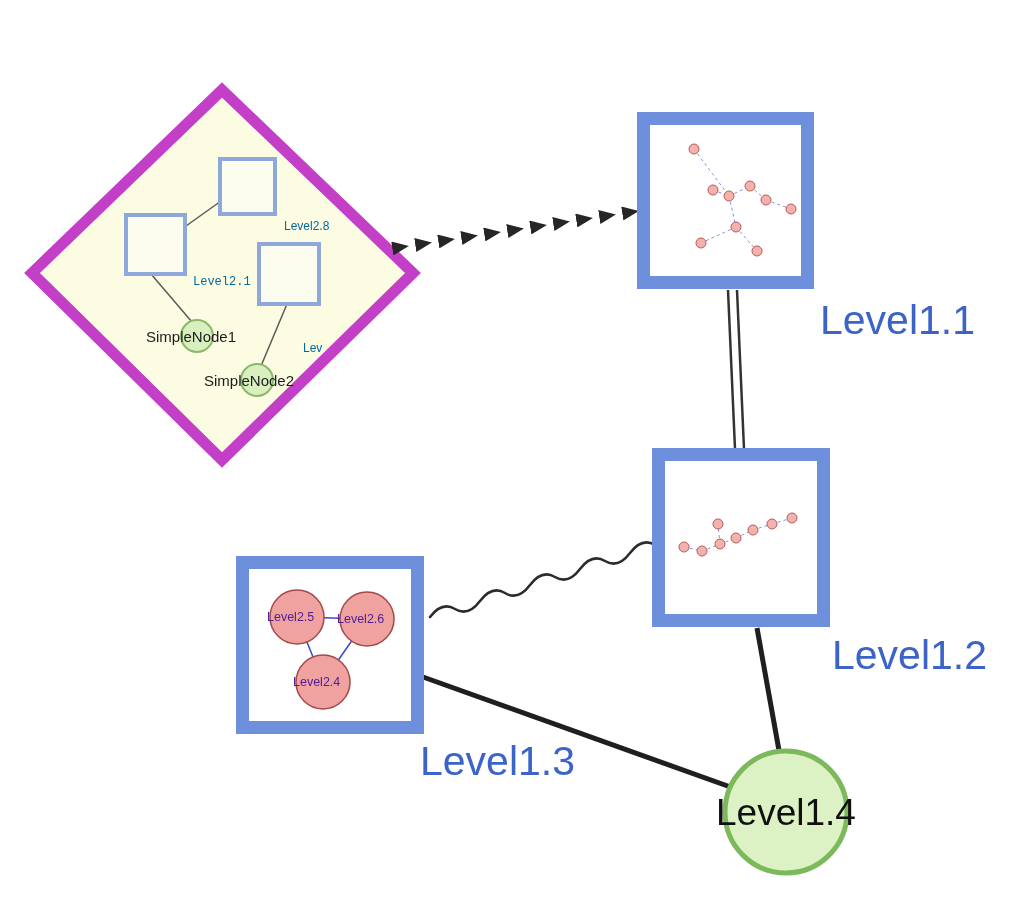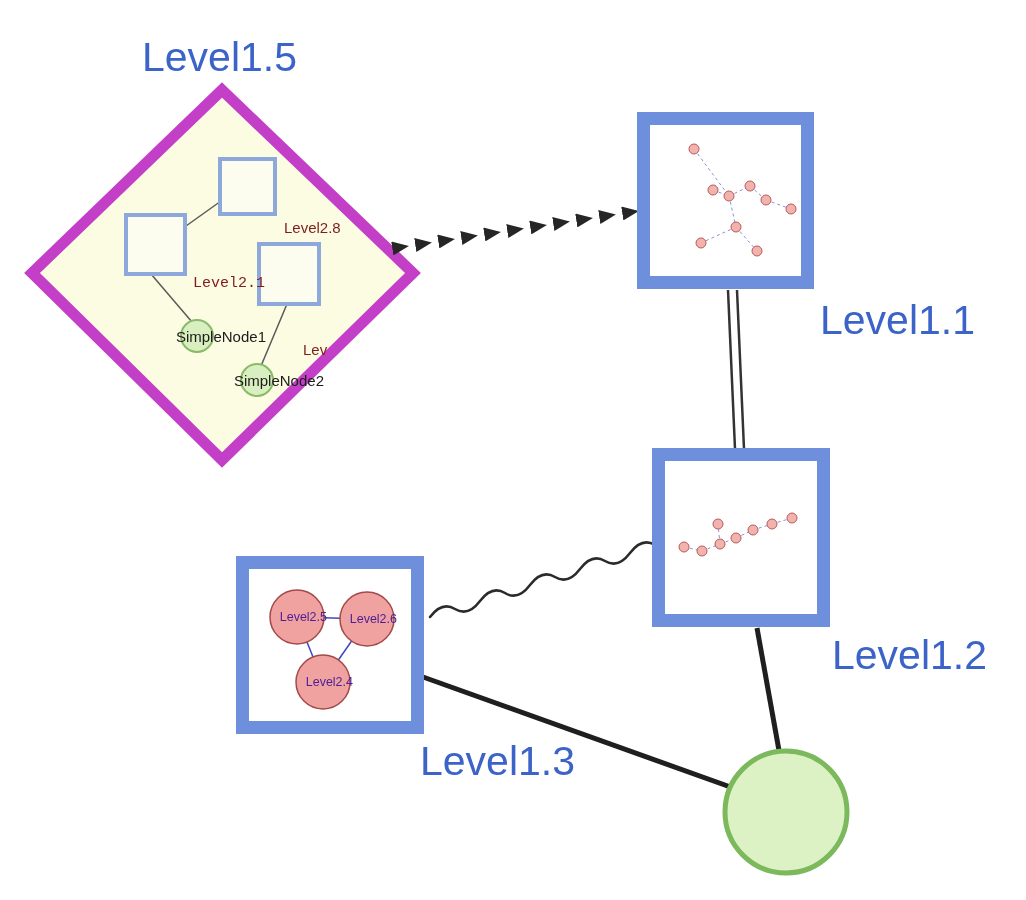--- a/index.html
+++ b/index.html
@@ -9,24 +9,24 @@
     position: relative;
     width: 1026px;
     height: 900px;
     background: #ffffff;
     overflow: hidden;
   }
   .diagram-svg { position: absolute; left: 0; top: 0; }
   .lbl { position: absolute; white-space: nowrap; }
   .lbl.big { font-size: 41px; color: #3b63c8; }
   .lbl.level14 { font-size: 37px; color: #101010; text-align: center; }
-  .lbl.small-blue { font-size: 15px; color: #7f1d1d; }
+  .lbl.small-blue { font-size: 12px; color: #0369a1; }
   .lbl.small-black { font-size: 15px; line-height: 15px; color: #1c1c1c; }
   .lbl.tiny-black { font-size: 12.5px; line-height: 13px; color: #4c1d95; }
-  .center { text-align: right; }
+  .center { text-align: left; }
 </style>
 </head>
 <body>
 
 <div class="canvas">
 
   <svg class="diagram-svg" width="1026" height="900" viewBox="0 0 1026 900">
     <defs>
       <marker id="arrowhead" viewBox="0 0 12 10" refX="7" refY="5" markerWidth="17" markerHeight="14" orient="auto" markerUnits="userSpaceOnUse">
         <path d="M0,0 L12,5 L0,10 Z" fill="#262626"></path>
@@ -108,24 +108,24 @@
       <line x1="297" y1="617" x2="323" y2="682"></line>
       <line x1="367" y1="619" x2="323" y2="682"></line>
     </g>
     <circle cx="297" cy="617" r="27" fill="#efa2a0" stroke="#a34a48" stroke-width="1.5"></circle>
     <circle cx="367" cy="619" r="27" fill="#efa2a0" stroke="#a34a48" stroke-width="1.5"></circle>
     <circle cx="323" cy="682" r="27" fill="#efa2a0" stroke="#a34a48" stroke-width="1.5"></circle>
 
     <circle cx="786" cy="812" r="61" fill="#dcf2c4" stroke="#7cb85c" stroke-width="5"></circle>
   </svg>
 
-  <div class="lbl big" style="left:142px; top:34px;">Level1.5</div>
   <div class="lbl big" style="left:820px; top:297px;text-align:center;">Level1.1</div>
   <div class="lbl big" style="left:832px; top:632px;">Level1.2</div>
   <div class="lbl big" style="left:420px; top:738px;">Level1.3</div>
+  <div class="lbl level14" style="left:696px; top:792px; width:180px;">Level1.4</div>
 
   <div class="lbl small-blue" style="left:284px; top:219px;">Level2.8</div>
   <div class="lbl small-blue" style="left:193px; top:275px;font-family:Liberation Mono, monospace;">Level2.1</div>
   <div class="lbl small-blue" style="left:303px; top:302px;margin-top:39px;">Lev</div>
   <div class="lbl small-black center" style="left:146px; top:329px; width:120px;">SimpleNode1</div>
   <div class="lbl small-black center" style="left:204px; top:373px; width:120px;">SimpleNode2</div>
 
   <div class="lbl tiny-black center" style="left:267px; top:611px; width:60px;">Level2.5</div>
   <div class="lbl tiny-black center" style="left:337px; top:613px; width:60px;">Level2.6</div>
   <div class="lbl tiny-black center" style="left:293px; top:676px; width:60px;">Level2.4</div>

